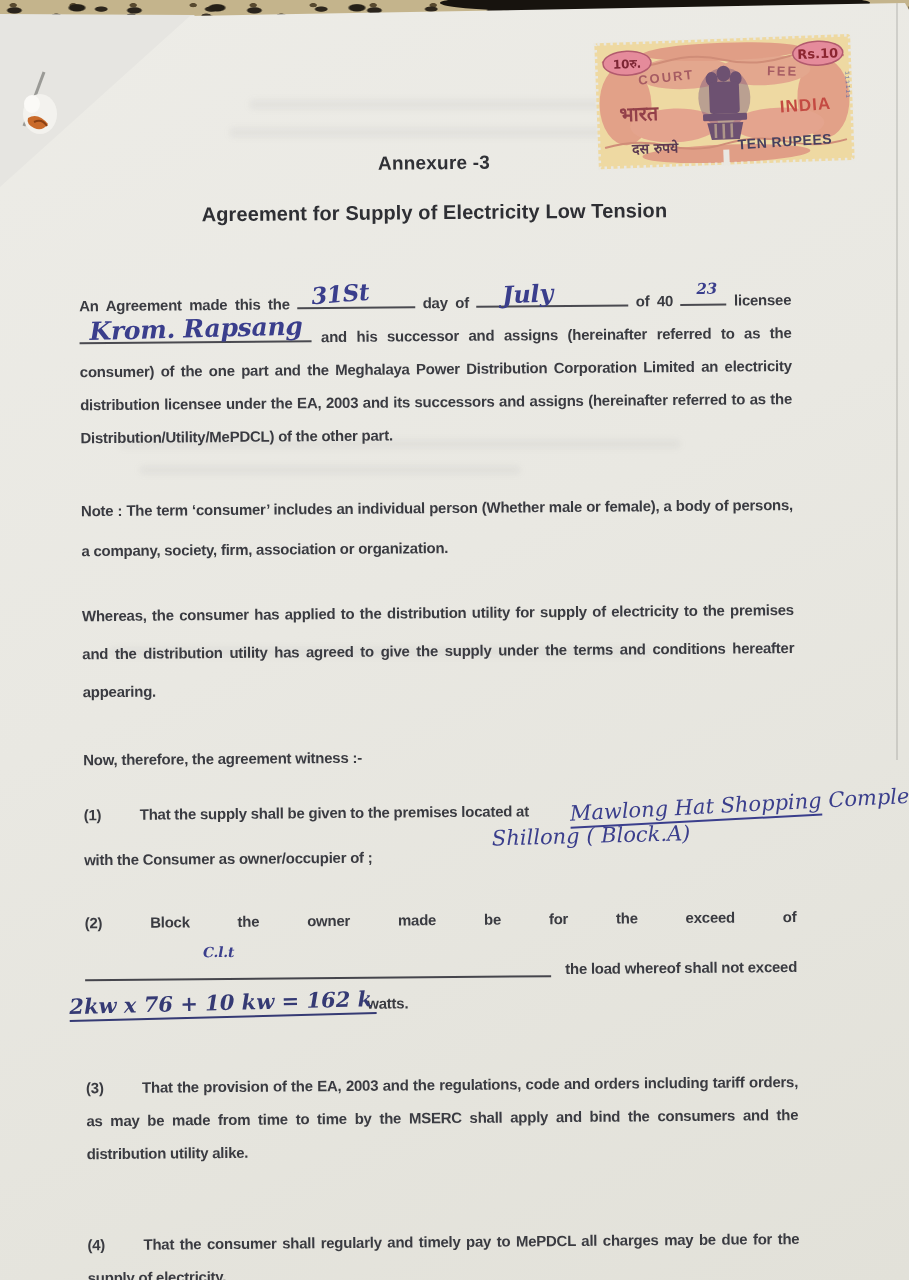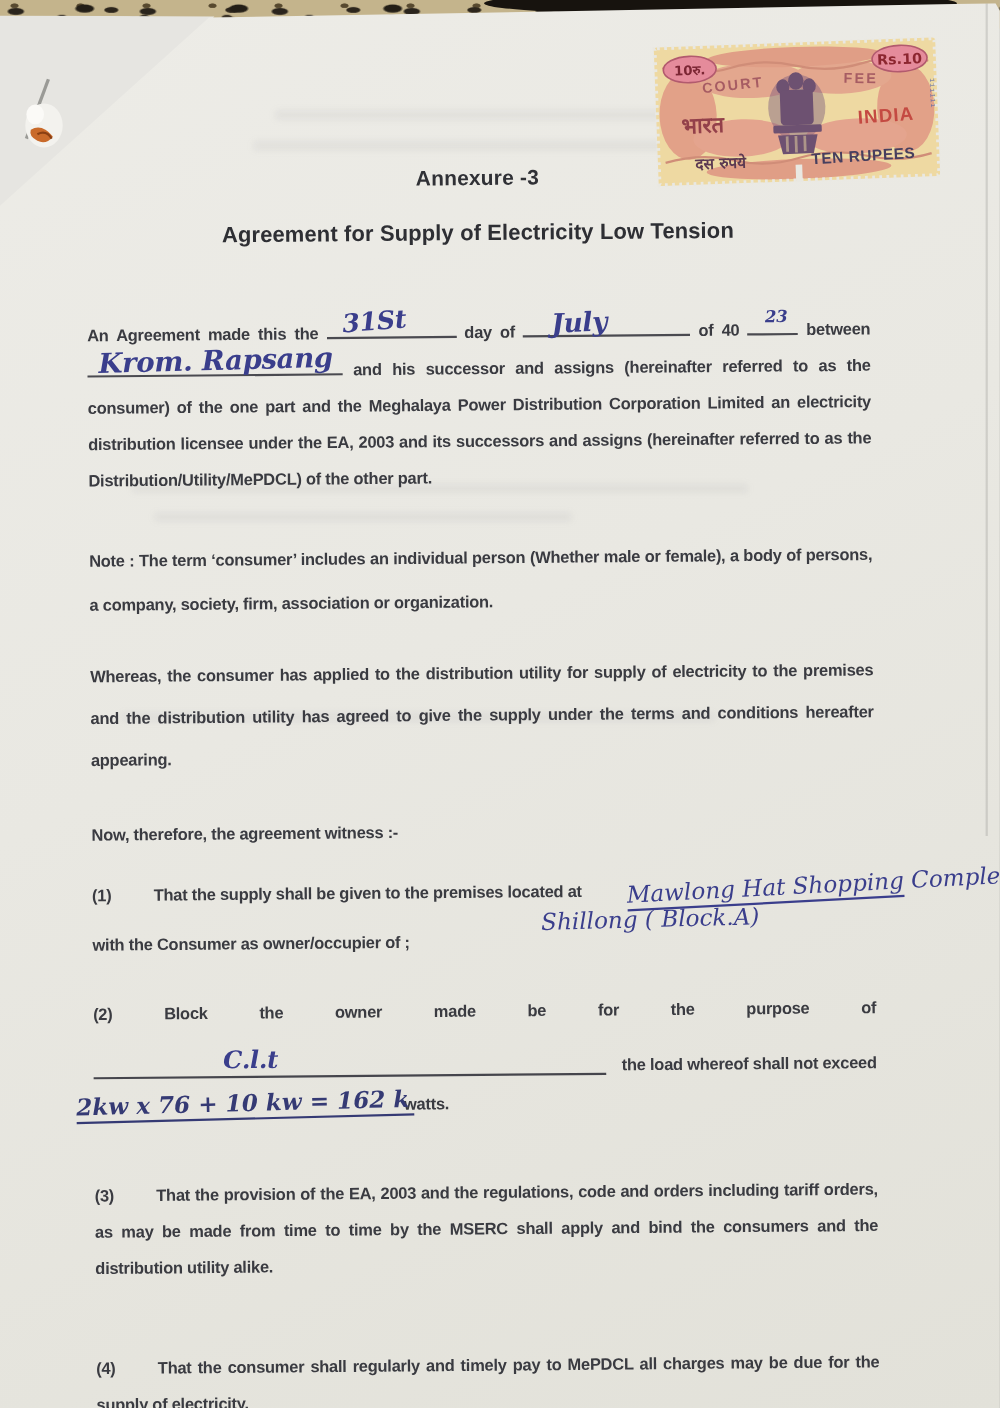--- a/index.html
+++ b/index.html
@@ -63,21 +63,21 @@
 
   
   .hand{font-family:"DejaVu Serif",serif;font-style:italic;color:#3a3e8c;white-space:nowrap;}
   .hand-day{position:absolute;left:14px;bottom:-3px;font-size:23px;transform:rotate(-4deg);}
   .hand-month{position:absolute;left:26px;bottom:-5px;font-size:24px;transform:rotate(-2deg);}
   .hand-year{position:absolute;left:16px;bottom:-2px;font-size:15px;}
   .hand-name{position:absolute;left:10px;bottom:-4px;font-size:25px;transform:rotate(-1deg);}
   .hw1{position:absolute;left:486px;top:-8px;font-size:21px;transform:rotate(-2.5deg);}
   .hw1 .u{border-bottom:2px solid #3a3e8c;padding-bottom:1px;}
   .hw2{position:absolute;left:408px;top:22px;font-size:21px;transform:rotate(-1deg);}
-  .hand-purpose{position:absolute;left:118px;bottom:1px;font-size:22px;}
+  .hand-purpose{position:absolute;left:118px;bottom:18px;font-size:14px;}
   .hand-load{display:inline-block;font-size:21px;color:#353a74;border-bottom:2px solid #353a74;
     transform:rotate(-1deg);margin-left:-16px;padding:0 4px 1px 0;}
 
   
   .clause2{margin-top:46px;}
   .c2row1{display:flex;justify-content:space-between;font-size:15px;font-weight:700;letter-spacing:-0.25px;}
   .c2row2{display:flex;align-items:flex-end;margin-top:28px;font-size:15px;font-weight:700;letter-spacing:-0.25px;}
   .blankline{flex:1;border-bottom:2px solid #45454c;height:20px;margin-right:14px;position:relative;}
   .c2tail{white-space:nowrap;}
   .c2row3{margin-top:10px;font-size:15px;font-weight:700;}
@@ -163,21 +163,21 @@
         <h1 class="annexure center">Annexure -3</h1>
         <h2 class="doctitle center">Agreement for Supply of Electricity Low Tension</h2>
 
         <p class="body opening">
           <span>An Agreement made this the</span>
           <span class="blank w118"><span class="hand hand-day">31St</span></span>
           <span>day of</span>
           <span class="blank w152"><span class="hand hand-month">July</span></span>
           <span>of 40</span>
           <span class="blank w46"><span class="hand hand-year">23</span></span>
-          <span>between</span>
+          <span>licensee</span>
           <span class="blank w232"><span class="hand hand-name">Krom. Rapsang</span></span>
           <span>and his successor and assigns (hereinafter referred to as the consumer) of the one part and the Meghalaya Power Distribution Corporation Limited an electricity distribution licensee under the EA, 2003 and its successors and assigns (hereinafter referred to as the Distribution/Utility/MePDCL) of the other part.</span>
         </p>
 
         <p class="body note">Note : The term ‘consumer’ includes an individual person (Whether male or female), a body of persons, a company, society, firm, association or organization.</p>
 
         <p class="body whereas">Whereas, the consumer has applied to the distribution utility for supply of electricity to the premises and the distribution utility has agreed to give the supply under the terms and conditions hereafter appearing.</p>
 
         <p class="body witness">Now, therefore, the agreement witness :-</p>
 
@@ -193,21 +193,21 @@
         <div class="clause2">
           <div class="c2row1">
             <span>(2)</span>
             <span>Block</span>
             <span>the</span>
             <span>owner</span>
             <span>made</span>
             <span>be</span>
             <span>for</span>
             <span>the</span>
-            <span>purpose</span>
+            <span>exceed</span>
             <span>of</span>
           </div>
           <div class="c2row2">
             <span class="blankline">
                 <span class="hand hand-purpose">C.l.t</span>
               </span>
             <span class="c2tail">the load whereof shall not exceed</span>
           </div>
           <div class="c2row3">
             <span class="hand hand-load">2kw x 76 + 10 kw = 162 k</span><span class="watts">watts.</span>

